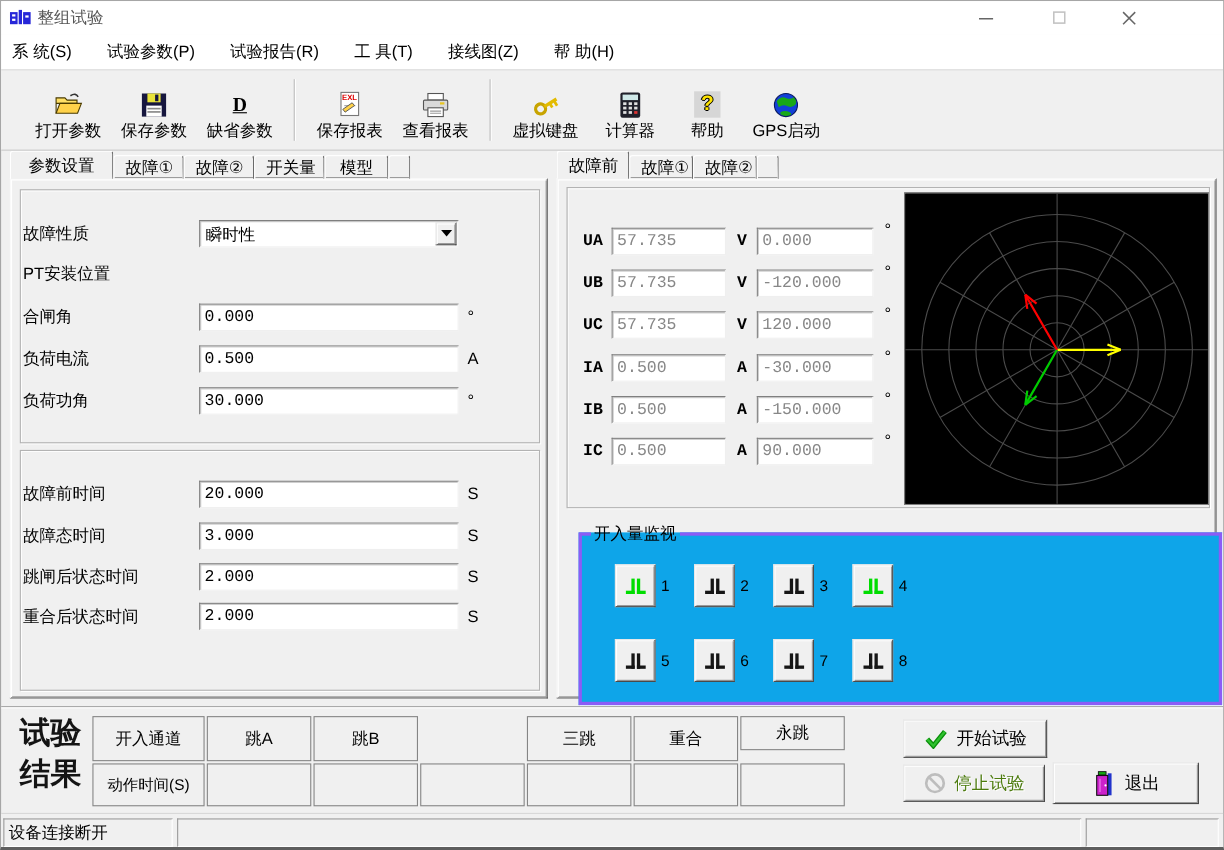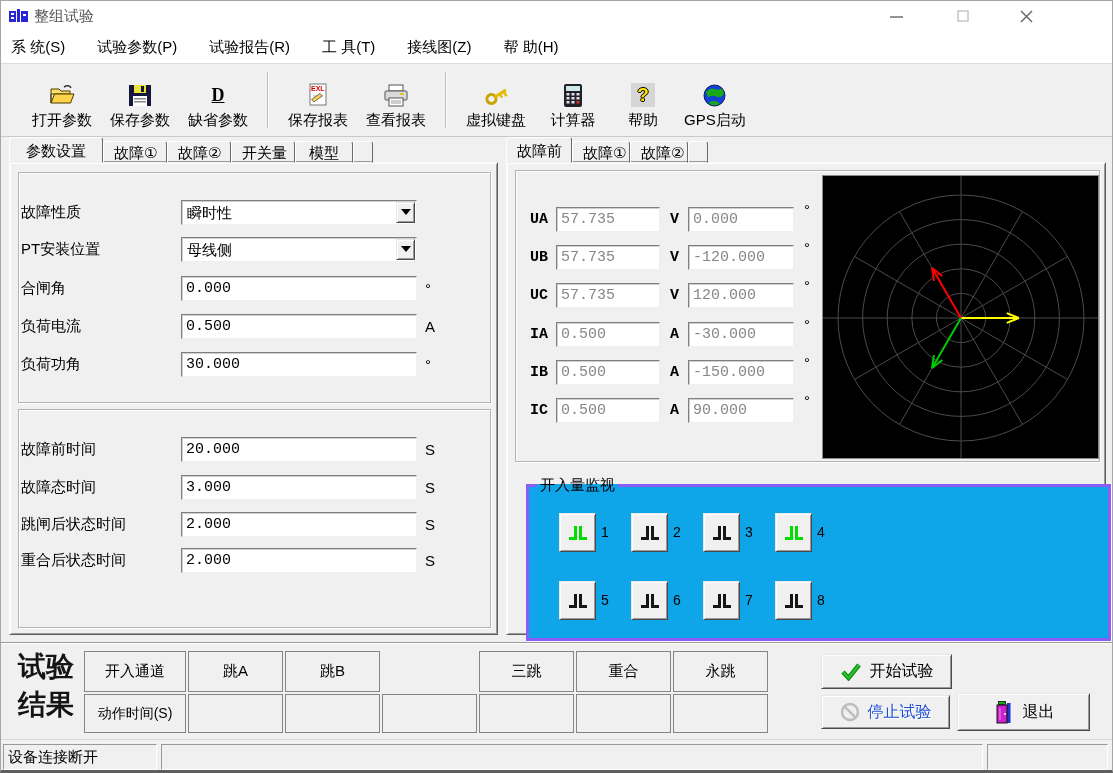--- a/index.html
+++ b/index.html
@@ -71,21 +71,21 @@
   .c1{display:inline-block;width:8px;height:14px;border-right:3px solid currentColor;border-bottom:3px solid currentColor;}
   .c2{display:inline-block;width:8px;height:14px;border-left:3px solid currentColor;border-bottom:3px solid currentColor;margin-left:2px;}
   .chan-num{position:absolute;font-size:14px;}
   
   .resultbar-line{position:absolute;left:0;top:641px;width:100%;height:2px;border-top:1px solid #9a9a9a;border-bottom:1px solid #ffffff;}
   .result-title{position:absolute;left:6px;top:647px;width:78px;font-size:28px;font-weight:bold;line-height:38px;text-align:center;
     font-family:"Liberation Serif","DejaVu Serif",serif;color:#141414;}
   .rcell{position:absolute;border:1px solid #858585;background:#f0f0f0;display:flex;align-items:center;justify-content:center;font-size:15px;}
   .action-btn{position:absolute;display:flex;align-items:center;justify-content:center;gap:8px;font-size:16px;
     font-family:"Liberation Sans","DejaVu Sans",sans-serif;cursor:default;}
-  .action-btn.disabled{color:#1d4ed8;text-shadow:1px 1px 0 #ffffff;text-align:right;}
+  .action-btn.disabled{color:#4d7c0f;text-shadow:1px 1px 0 #ffffff;text-align:right;}
   
   .statusbar{position:absolute;left:0;top:738px;width:100%;height:32px;background:#f0f0f0;border-top:1px solid #d8d8d8;}
   .spanel{position:absolute;top:4px;height:26px;background:#f0f0f0;border:1px solid;border-color:#9a9a9a #ffffff #ffffff #9a9a9a;
     display:flex;align-items:center;padding-left:4px;font-size:15px;}
 </style>
 </head>
 <body>
 
 <div class="window">
 
@@ -255,26 +255,20 @@
         <label class="flabel">故障性质</label>
         <div class="combo inset">
           <span class="combo-text">瞬时性</span>
           <span class="combo-btn btn3d">
               <i class="darr"></i>
             </span>
         </div>
       </div>
       <div class="frow" style="top:63px;">
         <label class="flabel">PT安装位置</label>
-        <div class="combo inset">
-          <span class="combo-text">母线侧</span>
-          <span class="combo-btn btn3d">
-              <i class="darr"></i>
-            </span>
-        </div>
       </div>
       <div class="frow" style="top:102px;">
         <label class="flabel">合闸角</label>
         <input class="tfield inset" readonly="" value="0.000" style="">
         <span class="unit">°</span>
       </div>
       <div class="frow" style="top:140px;">
         <label class="flabel">负荷电流</label>
         <input class="tfield inset" readonly="" value="0.500" style="">
         <span class="unit">A</span>
@@ -459,21 +453,21 @@
   <div class="result-title">
     <div>试验</div>
     <div>结果</div>
   </div>
 
   <div class="rcell" style="left:83px;top:650px;width:102px;height:41px;">开入通道</div>
   <div class="rcell" style="left:187px;top:650px;width:95px;height:41px;">跳A</div>
   <div class="rcell" style="left:284px;top:650px;width:95px;height:41px;">跳B</div>
   <div class="rcell" style="left:478px;top:650px;width:95px;height:41px;">三跳</div>
   <div class="rcell" style="left:575px;top:650px;width:95px;height:41px;">重合</div>
-  <div class="rcell" style="left:672px;top:650px;width:95px;height:41px;">永跳</div>
+  <div class="rcell" style="left:672px;top:650px;width:95px;height:31px;">永跳</div>
 
   <div class="rcell" style="left:83px;top:693px;width:102px;height:39px;font-size:14px;">动作时间(S)</div>
   <div class="rcell" style="left:187px;top:693px;width:95px;height:39px;"></div>
   <div class="rcell" style="left:284px;top:693px;width:95px;height:39px;"></div>
   <div class="rcell" style="left:381px;top:693px;width:95px;height:39px;"></div>
   <div class="rcell" style="left:478px;top:693px;width:95px;height:39px;"></div>
   <div class="rcell" style="left:575px;top:693px;width:95px;height:39px;"></div>
   <div class="rcell" style="left:672px;top:693px;width:95px;height:39px;"></div>
 
   <div class="action-btn btn3d" style="left:820px;top:653px;width:131px;height:35px;">

